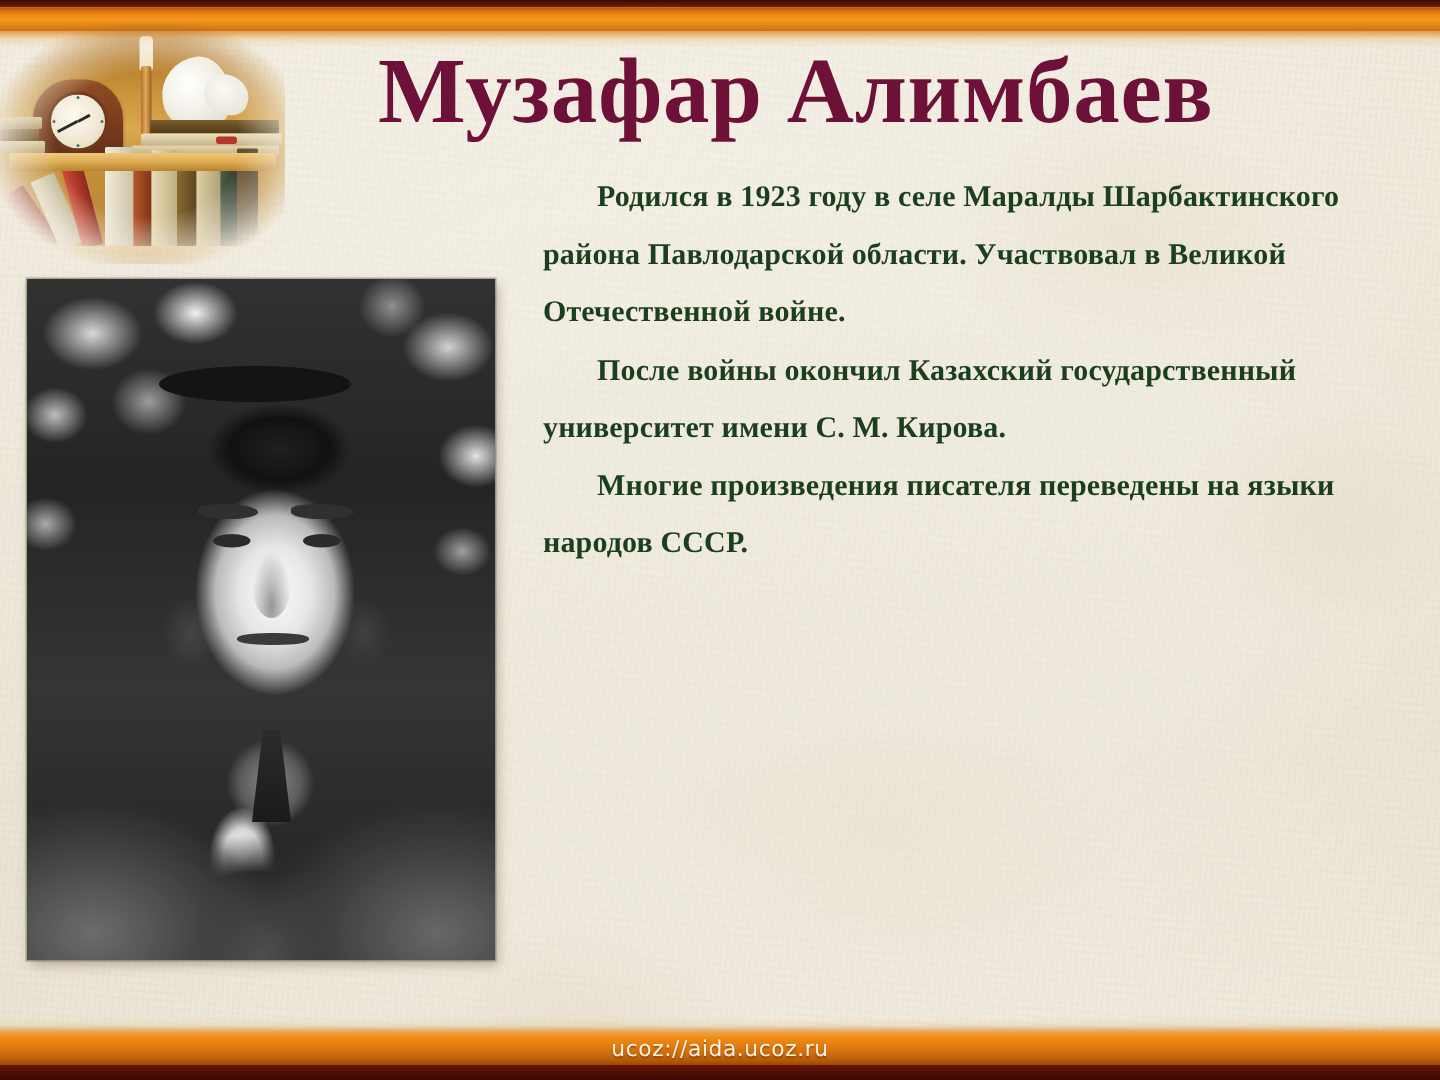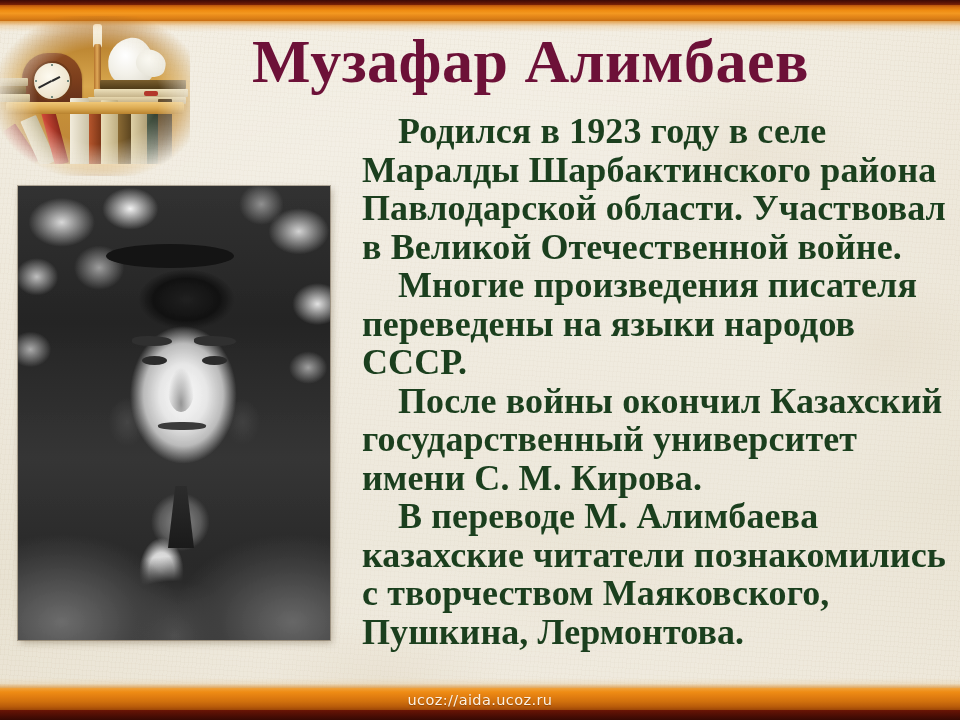--- a/index.html
+++ b/index.html
@@ -277,21 +277,21 @@
   }
 
   
   .body-text {
     position: absolute;
     left: 362px;
     top: 112px;
     width: 594px;
     font-family: "Liberation Serif", "DejaVu Serif", serif;
     font-weight: bold;
-    font-size: 36px;
+    font-size: 20px;
     line-height: 38.5px;
     color: #1b3f1e;
     letter-spacing: 0.1px;
   }
   .body-text p {
     margin: 0;
     text-indent: 36px;
   }
 </style>
 </head>
@@ -357,23 +357,22 @@
     <div class="brow" style="left:176px; top:150px; width:42px; height:10px;"></div>
     <div class="eye" style="left:124px; top:170px; width:25px; height:9px;"></div>
     <div class="eye" style="left:184px; top:170px; width:25px; height:9px;"></div>
     <div class="nose-shade" style="left:150px; top:182px; width:26px; height:44px; background:radial-gradient(ellipse at 50% 80%, rgba(70,70,70,0.55) 0%, rgba(70,70,70,0) 72%);"></div>
     <div class="mouth" style="left:140px; top:236px; width:48px; height:8px;"></div>
     <div class="tie" style="left:150px; top:300px; width:26px; height:62px; clip-path: polygon(28% 0%, 72% 0%, 100% 100%, 0% 100%);"></div>
   </div>
 
   <div class="body-text">
     <p>Родился в 1923 году в селе Маралды Шарбактинского района Павлодарской области. Участвовал в Великой Отечественной войне.</p>
+    <p>После войны окончил Казахский государственный университет имени С. М. Кирова.</p>
     <p>Многие произведения писателя переведены на языки народов СССР.</p>
-    <p>После войны окончил Казахский государственный университет имени С. М. Кирова.</p>
-    <p>В переводе М. Алимбаева казахские читатели познакомились с творчеством Маяковского, Пушкина, Лермонтова.</p>
   </div>
 
   <div class="bar bar-bot-fade"></div>
   <div class="bar bar-bot-orange"></div>
   <div class="footer-url">ucoz://aida.ucoz.ru</div>
   <div class="bar bar-bot-dark"></div>
 
 </div>
 
 </body></html>

